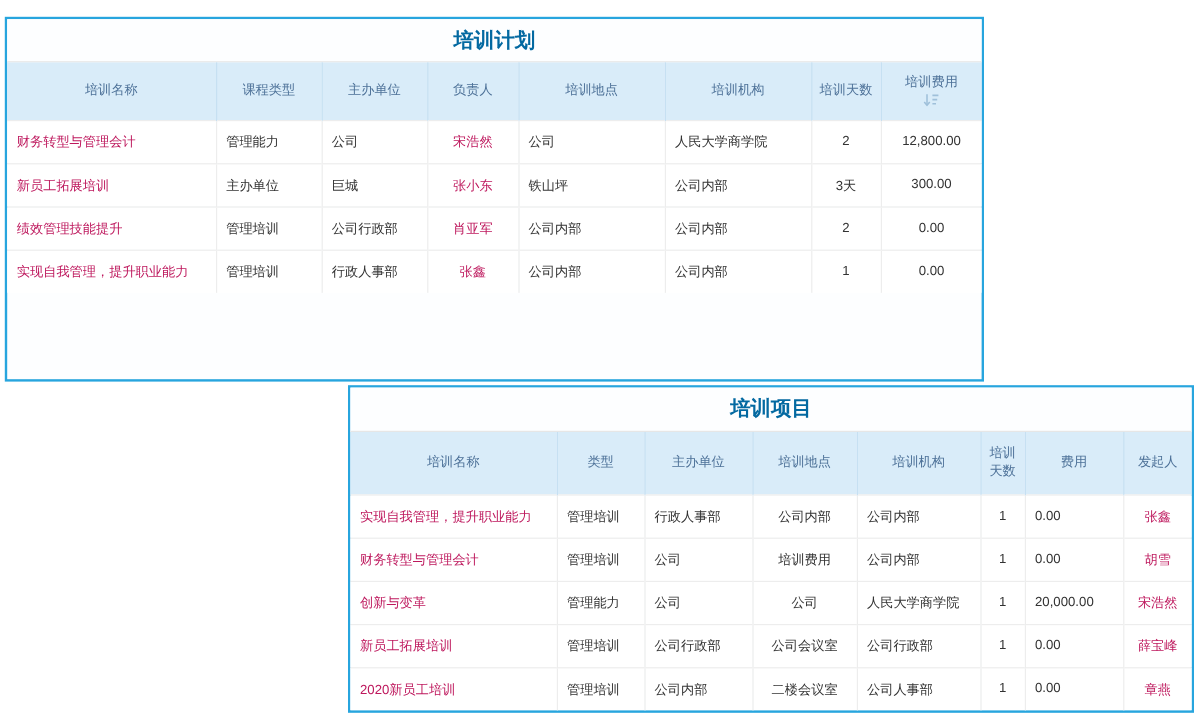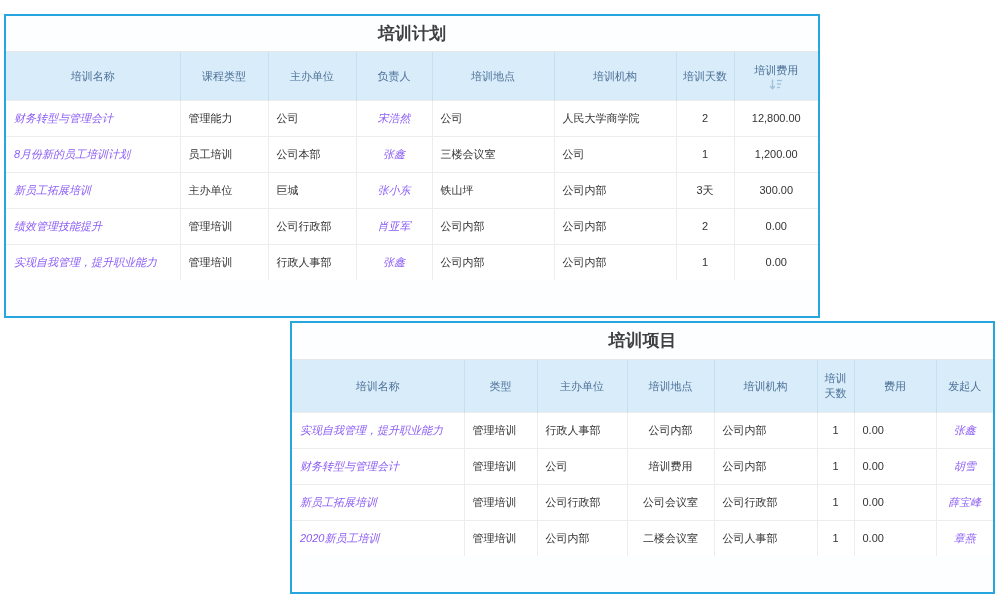--- a/index.html
+++ b/index.html
@@ -6,21 +6,21 @@
   body{
     width:1000px;height:600px;position:relative;background:#ffffff;
     font-family:"Liberation Sans","DejaVu Sans",sans-serif;overflow:hidden;
   }
   .card{
     position:absolute;background:#fdfeff;border:2px solid #27a5de;box-sizing:border-box;
   }
   .t0{left:4px;top:14px;width:816px;height:304px;}
   .t1{left:290px;top:321px;width:705px;height:273px;}
   .card-title{
-    text-align:center;font-weight:bold;font-size:17px;color:#404040;
+    text-align:center;font-weight:bold;font-size:17px;color:#0369a1;
     border-bottom:1px solid #e6e6e6;background:#fdfeff;
   }
   .t0 .card-title{height:35px;line-height:35px;}
   .t1 .card-title{height:36px;line-height:36px;}
   table{border-collapse:collapse;table-layout:fixed;width:100%;font-size:11px;color:#333;}
   thead th{
     background:#d9ecf9;color:#4d7198;font-weight:normal;
     border-right:1px solid #c6e0f2;text-align:center;
     padding:2px 5px;box-sizing:border-box;line-height:1.35;
   }
@@ -28,21 +28,21 @@
   .t1 thead th{height:52px;}
   thead th:last-child{border-right:none;}
   tbody td{
     border-right:1px solid #ededed;border-top:1px solid #ededed;
     height:36px;box-sizing:border-box;padding:2px 8px;background:#fff;
     overflow:hidden;white-space:nowrap;
   }
   tbody td:last-child{border-right:none;}
   td.al-c,th.al-c{text-align:center;}
   td.al-l{text-align:left;}
-  td.link span{color:#8b5cf6;cursor:pointer;font-style:italic;}
+  td.link span{color:#be185d;cursor:pointer;}
   .th-inner{display:inline-block;vertical-align:middle;}
   .sort-wrap{display:block;line-height:8px;margin-top:1px;}
 </style>
 </head>
 <body>
 
 <div class="card t0">
   <div class="card-title">培训计划</div>
   <table>
       <colgroup>
@@ -80,30 +80,20 @@
           <td class="al-l link"><span>财务转型与管理会计</span></td>
           <td class="al-l"><span>管理能力</span></td>
           <td class="al-l"><span>公司</span></td>
           <td class="al-c link"><span>宋浩然</span></td>
           <td class="al-l"><span>公司</span></td>
           <td class="al-l"><span>人民大学商学院</span></td>
           <td class="al-c"><span>2</span></td>
           <td class="al-c"><span>12,800.00</span></td>
         </tr>
         <tr>
-          <td class="al-l link"><span>8月份新的员工培训计划</span></td>
-          <td class="al-l"><span>员工培训</span></td>
-          <td class="al-l"><span>公司本部</span></td>
-          <td class="al-c link"><span>张鑫</span></td>
-          <td class="al-l"><span>三楼会议室</span></td>
-          <td class="al-l"><span>公司</span></td>
-          <td class="al-c"><span>1</span></td>
-          <td class="al-c"><span>1,200.00</span></td>
-        </tr>
-        <tr>
           <td class="al-l link"><span>新员工拓展培训</span></td>
           <td class="al-l"><span>主办单位</span></td>
           <td class="al-l"><span>巨城</span></td>
           <td class="al-c link"><span>张小东</span></td>
           <td class="al-l"><span>铁山坪</span></td>
           <td class="al-l"><span>公司内部</span></td>
           <td class="al-c"><span>3天</span></td>
           <td class="al-c"><span>300.00</span></td>
         </tr>
         <tr>
@@ -170,20 +160,30 @@
           <td class="al-l link"><span>财务转型与管理会计</span></td>
           <td class="al-l"><span>管理培训</span></td>
           <td class="al-l"><span>公司</span></td>
           <td class="al-c"><span>培训费用</span></td>
           <td class="al-l"><span>公司内部</span></td>
           <td class="al-c"><span>1</span></td>
           <td class="al-l"><span>0.00</span></td>
           <td class="al-c link"><span>胡雪</span></td>
         </tr>
         <tr>
+          <td class="al-l link"><span>创新与变革</span></td>
+          <td class="al-l"><span>管理能力</span></td>
+          <td class="al-l"><span>公司</span></td>
+          <td class="al-c"><span>公司</span></td>
+          <td class="al-l"><span>人民大学商学院</span></td>
+          <td class="al-c"><span>1</span></td>
+          <td class="al-l"><span>20,000.00</span></td>
+          <td class="al-c link"><span>宋浩然</span></td>
+        </tr>
+        <tr>
           <td class="al-l link"><span>新员工拓展培训</span></td>
           <td class="al-l"><span>管理培训</span></td>
           <td class="al-l"><span>公司行政部</span></td>
           <td class="al-c"><span>公司会议室</span></td>
           <td class="al-l"><span>公司行政部</span></td>
           <td class="al-c"><span>1</span></td>
           <td class="al-l"><span>0.00</span></td>
           <td class="al-c link"><span>薛宝峰</span></td>
         </tr>
         <tr>

